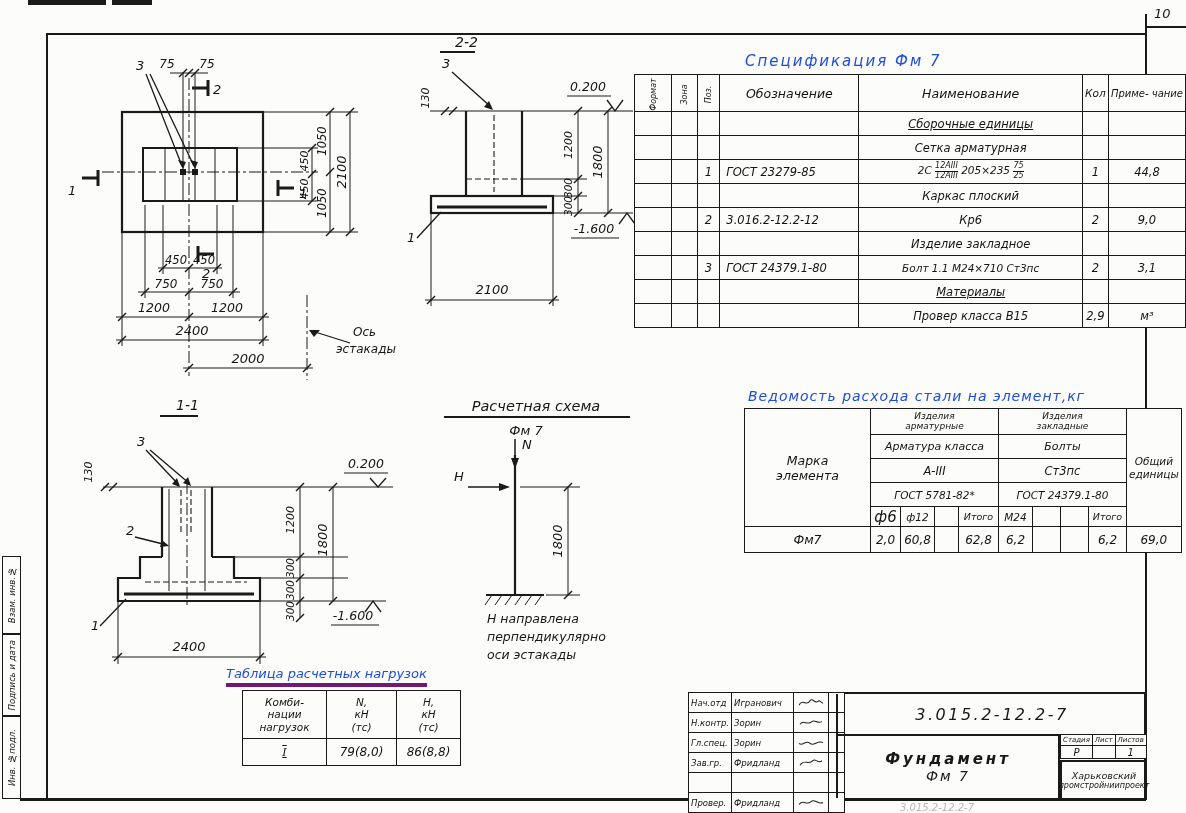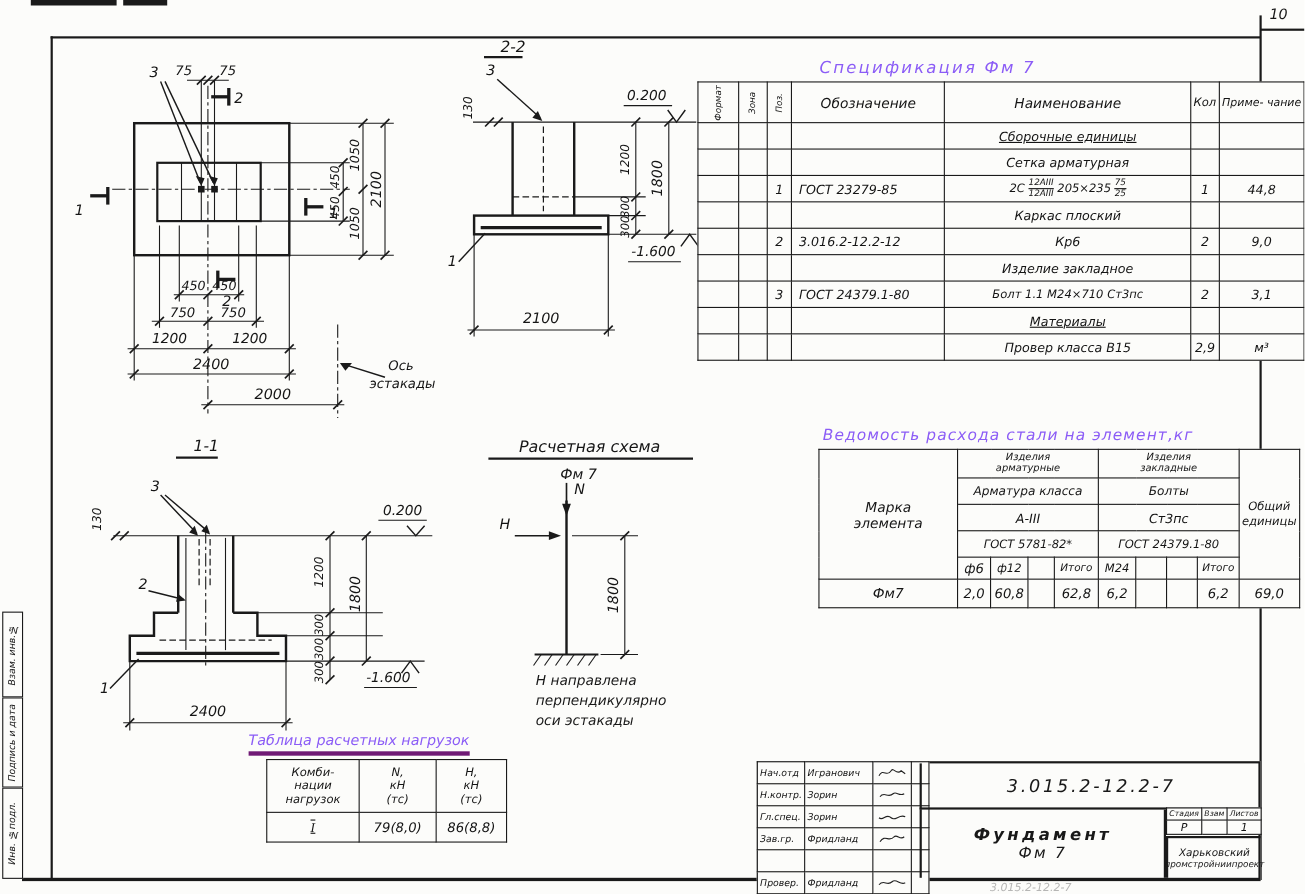--- a/index.html
+++ b/index.html
@@ -35,21 +35,21 @@
   .rom{font-family:"DejaVu Serif",serif;font-style:italic;text-decoration:underline overline;}
   .tb{position:absolute;left:688px;top:692px;width:458px;height:108px;border:2.2px solid #1a1a1a;
       box-sizing:border-box;background:#fcfcfa;}
   .tb .cell{position:absolute;box-sizing:border-box;border:1.2px solid #1a1a1a;}
   .sigsvg{position:static;width:30px;height:11px;}
   .sigsvg path{stroke:#222;stroke-width:1.1;fill:none;}
   .stamp{position:absolute;left:2px;width:19px;border:1.6px solid #1a1a1a;box-sizing:border-box;
      display:flex;align-items:center;justify-content:center;background:#fcfcfa;}
   .stamp span{writing-mode:vertical-rl;transform:rotate(180deg);font-size:8.5px;font-style:italic;
      white-space:nowrap;}
-  .ttl{position:absolute;font-style:italic;color:#8b5cf6;}
+  .ttl{position:absolute;font-style:italic;color:#1d4ed8;}
 </style>
 </head>
 <body>
 
 <div id="sheet">
 
   <div class="ln" style="left:46px;top:33px;width:1100px;height:2px;"></div>
   <div class="ln" style="left:46px;top:33px;width:2px;height:767px;"></div>
   <div class="ln" style="left:20px;top:798px;width:1126px;height:2.5px;"></div>
   <div class="ln" style="left:1145px;top:14px;width:2px;height:786px;"></div>
@@ -512,21 +512,21 @@
     </tr>
     <tr style="height:24px">
       <td colspan="4" style="font-size:11.5px">А-III</td>
       <td colspan="4" style="font-size:11.5px">Ст3пс</td>
     </tr>
     <tr style="height:24px">
       <td colspan="4" style="font-size:10.5px">ГОСТ 5781-82*</td>
       <td colspan="4" style="font-size:10.5px">ГОСТ 24379.1-80</td>
     </tr>
     <tr style="height:20px">
-      <td style="font-size:12px">ф6</td>
+      <td style="font-size:15px">ф6</td>
       <td style="font-size:10.5px">ф12</td>
       <td></td>
       <td style="font-size:9.5px">Итого</td>
       <td style="font-size:10.5px">М24</td>
       <td></td>
       <td></td>
       <td style="font-size:9.5px">Итого</td>
     </tr>
     <tr style="height:26px">
       <td style="font-size:12.5px">Фм7</td>
@@ -643,21 +643,21 @@
     </div>
     <table class="grid" style="left:370px;top:40px;">
       <colgroup>
           <col style="width:30px">
           <col style="width:26px">
           <col style="width:28px">
         </colgroup>
       <tbody>
           <tr style="height:11px">
         <td style="font-size:7px">Стадия</td>
-        <td style="font-size:7px">Взам</td>
+        <td style="font-size:7px">Лист</td>
         <td style="font-size:7px">Листов</td>
       </tr>
       <tr style="height:13px">
         <td style="font-size:10px">Р</td>
         <td></td>
         <td style="font-size:10px">1</td>
       </tr>
     </tbody>
       </table>
     <div class="cell" style="left:370px;top:66px;width:86px;height:38px;border-width:2px 0 0 2px;display:flex;flex-direction:column;align-items:center;justify-content:center;">

